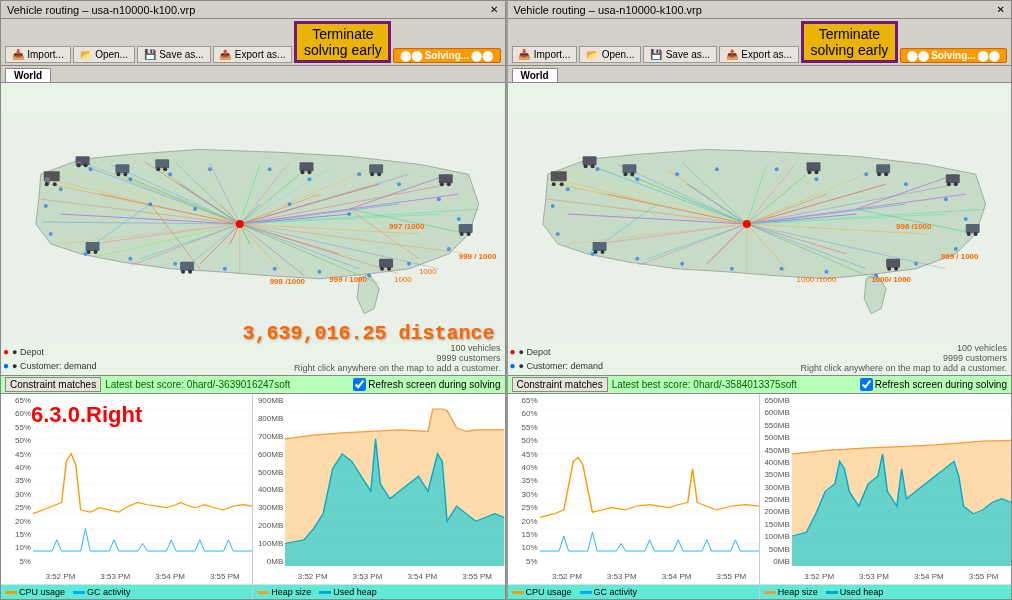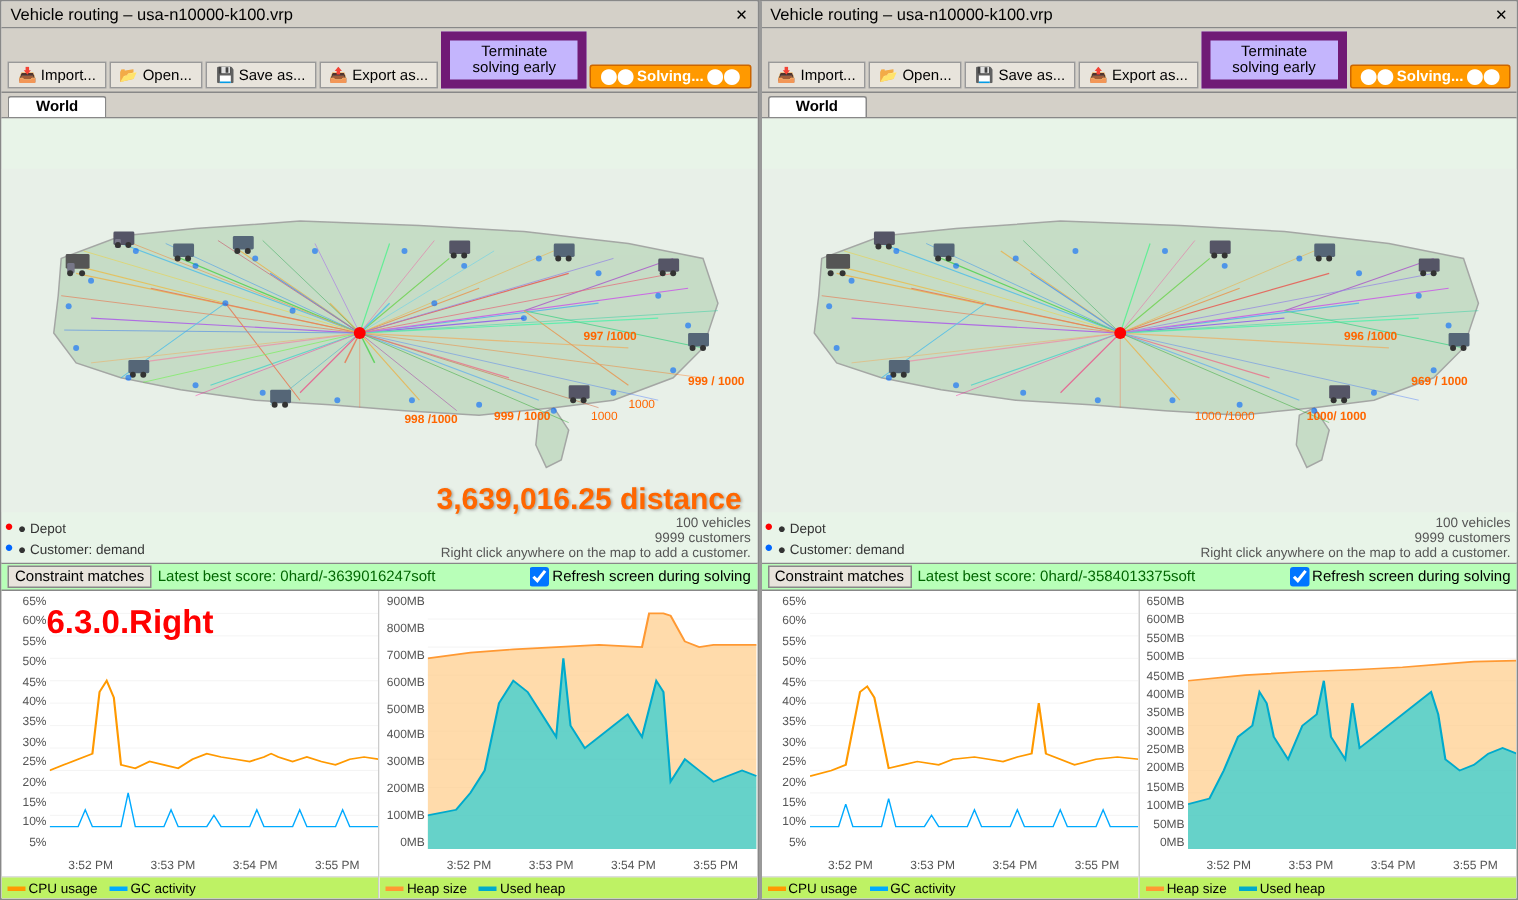--- a/index.html
+++ b/index.html
@@ -56,24 +56,24 @@
       padding: 2px 6px;
       font-size: 10px;
       cursor: pointer;
       display: flex;
       align-items: center;
       gap: 2px;
       white-space: nowrap;
     }
 
     .terminate-btn {
-      background: #c4b5fd;
-      border: 6px solid #701a75;
+      background: #eab308;
+      border: 3px solid #701a75;
       padding: 2px 6px;
-      font-size: 10px;
+      font-size: 14px;
       cursor: pointer;
     }
 
     .solving-indicator {
       display: flex;
       align-items: center;
       background: #ff9900;
       border: 1px solid #cc6600;
       padding: 1px 6px;
       font-size: 10px;
@@ -87,21 +87,21 @@
       background: #d4d0c8;
       border-bottom: 1px solid #888;
       padding: 2px 4px 0;
       display: flex;
     }
 
     .tab {
       background: #e8e4dc;
       border: 1px solid #888;
       border-bottom: none;
-      padding: 1px 18px;
+      padding: 1px 8px;
       font-size: 10px;
       cursor: pointer;
       border-radius: 2px 2px 0 0;
     }
 
     .tab.active {
       background: white;
       font-weight: bold;
     }
 
@@ -117,20 +117,21 @@
       width: 100%;
       height: 100%;
     }
 
     .map-overlay-text {
       position: absolute;
       font-weight: bold;
       font-size: 20px;
       color: #ff6600;
       text-shadow: 1px 1px 2px rgba(0,0,0,0.3);
+      font-family: Liberation Mono, monospace;
     }
 
     .map-legend {
       position: absolute;
       bottom: 2px;
       left: 2px;
       font-size: 9px;
       color: #333;
       line-height: 1.4;
     }
@@ -228,21 +229,21 @@
       flex: 1;
       position: relative;
       overflow: hidden;
     }
 
     .chart-legend {
       display: flex;
       align-items: flex-start;
       gap: 8px;
       padding: 2px 4px;
-      background: #bef264;
+      background: #5eead4;
       border-top: 1px solid #ddd;
       font-size: 9px;
     }
 
     .legend-item {
       display: flex;
       align-items: center;
       gap: 2px;
     }
 

